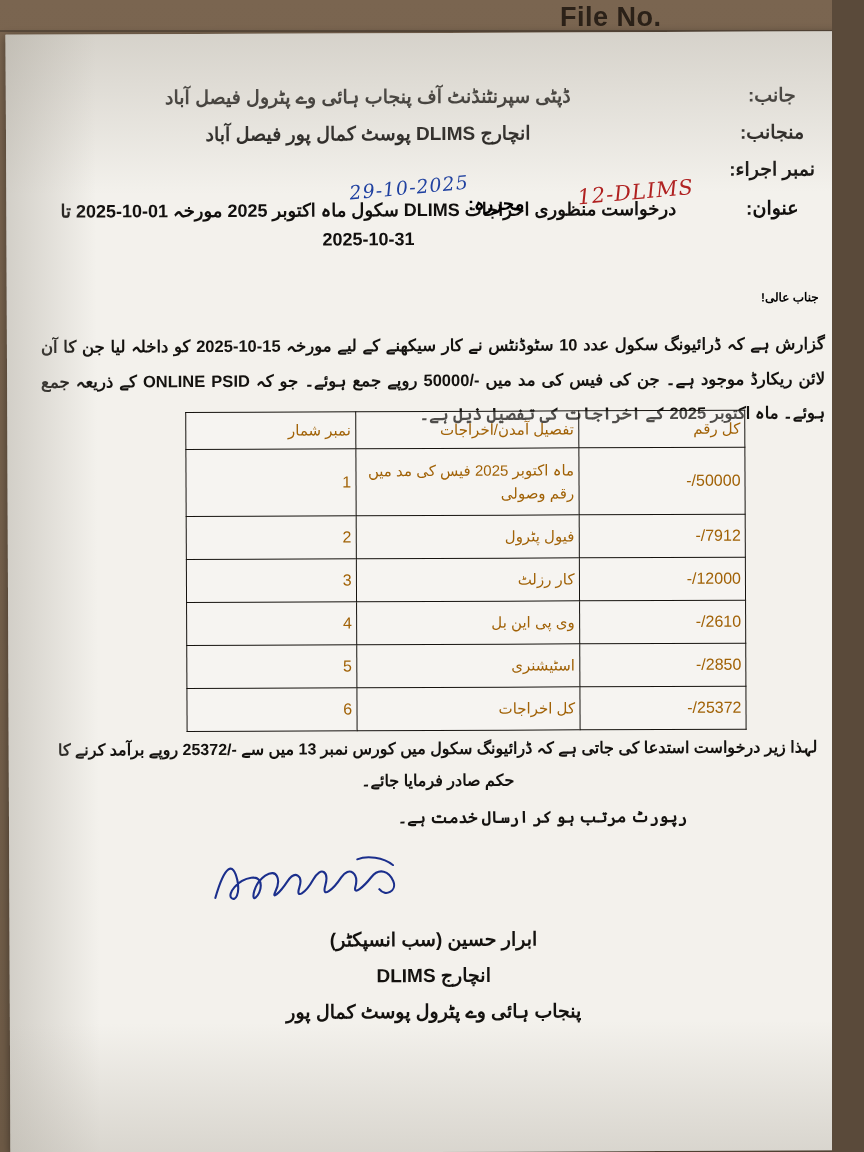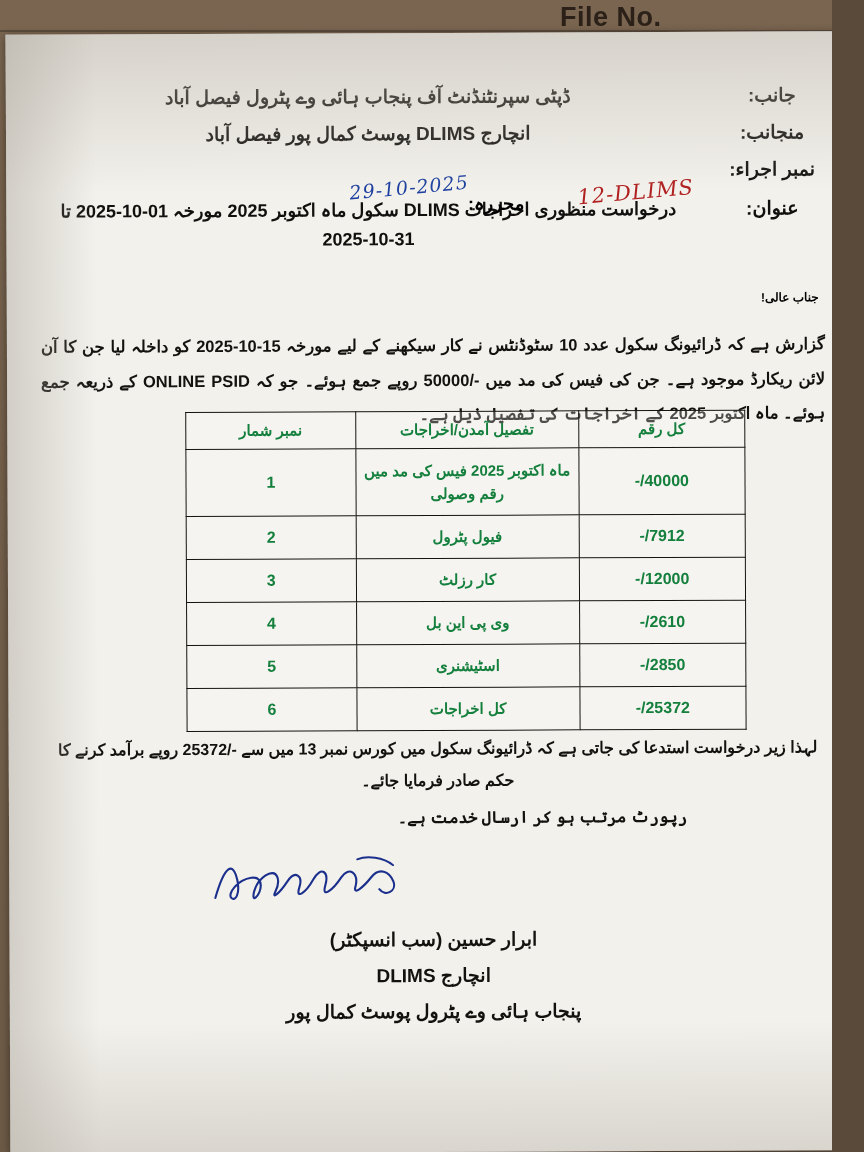--- a/index.html
+++ b/index.html
@@ -171,24 +171,24 @@
     position: absolute;
     top: 378px;
     left: 178px;
     width: 560px;
     border-collapse: collapse;
     direction: rtl;
     background: rgba(255,255,255,0.25);
   }
   table.expense th, table.expense td {
     border: 1.6px solid #16130f;
-    text-align: center;
+    text-align: right;
     font-size: 15px;
-    font-weight: bold;
-    color: #15803d;
+    font-weight: normal;
+    color: #a16207;
     padding: 6px 4px;
   }
   table.expense th { font-size: 15px; padding: 9px 4px; }
   table.expense td.amount { font-size: 16px; }
   table.expense td.sr { font-size: 16px; }
   table.expense tr.tall td { height: 54px; }
   table.expense tr td { height: 30px; }
   .col-amount { width: 165px; }
   .col-desc   { width: 225px; }
   .col-sr     { width: 170px; }
@@ -284,21 +284,21 @@
       <table class="expense">
         <thead>
           <tr>
             <th class="col-amount">کل رقم</th>
             <th class="col-desc">تفصیل آمدن/اخراجات</th>
             <th class="col-sr">نمبر شمار</th>
           </tr>
         </thead>
         <tbody>
           <tr class="tall">
-            <td class="amount">40000/-</td>
+            <td class="amount">50000/-</td>
             <td class="desc-two">ماہ اکتوبر 2025 فیس کی مد میں رقم وصولی</td>
             <td class="sr">1</td>
           </tr>
           <tr>
             <td class="amount">7912/-</td>
             <td>فیول پٹرول</td>
             <td class="sr">2</td>
           </tr>
           <tr>
             <td class="amount">12000/-</td>

